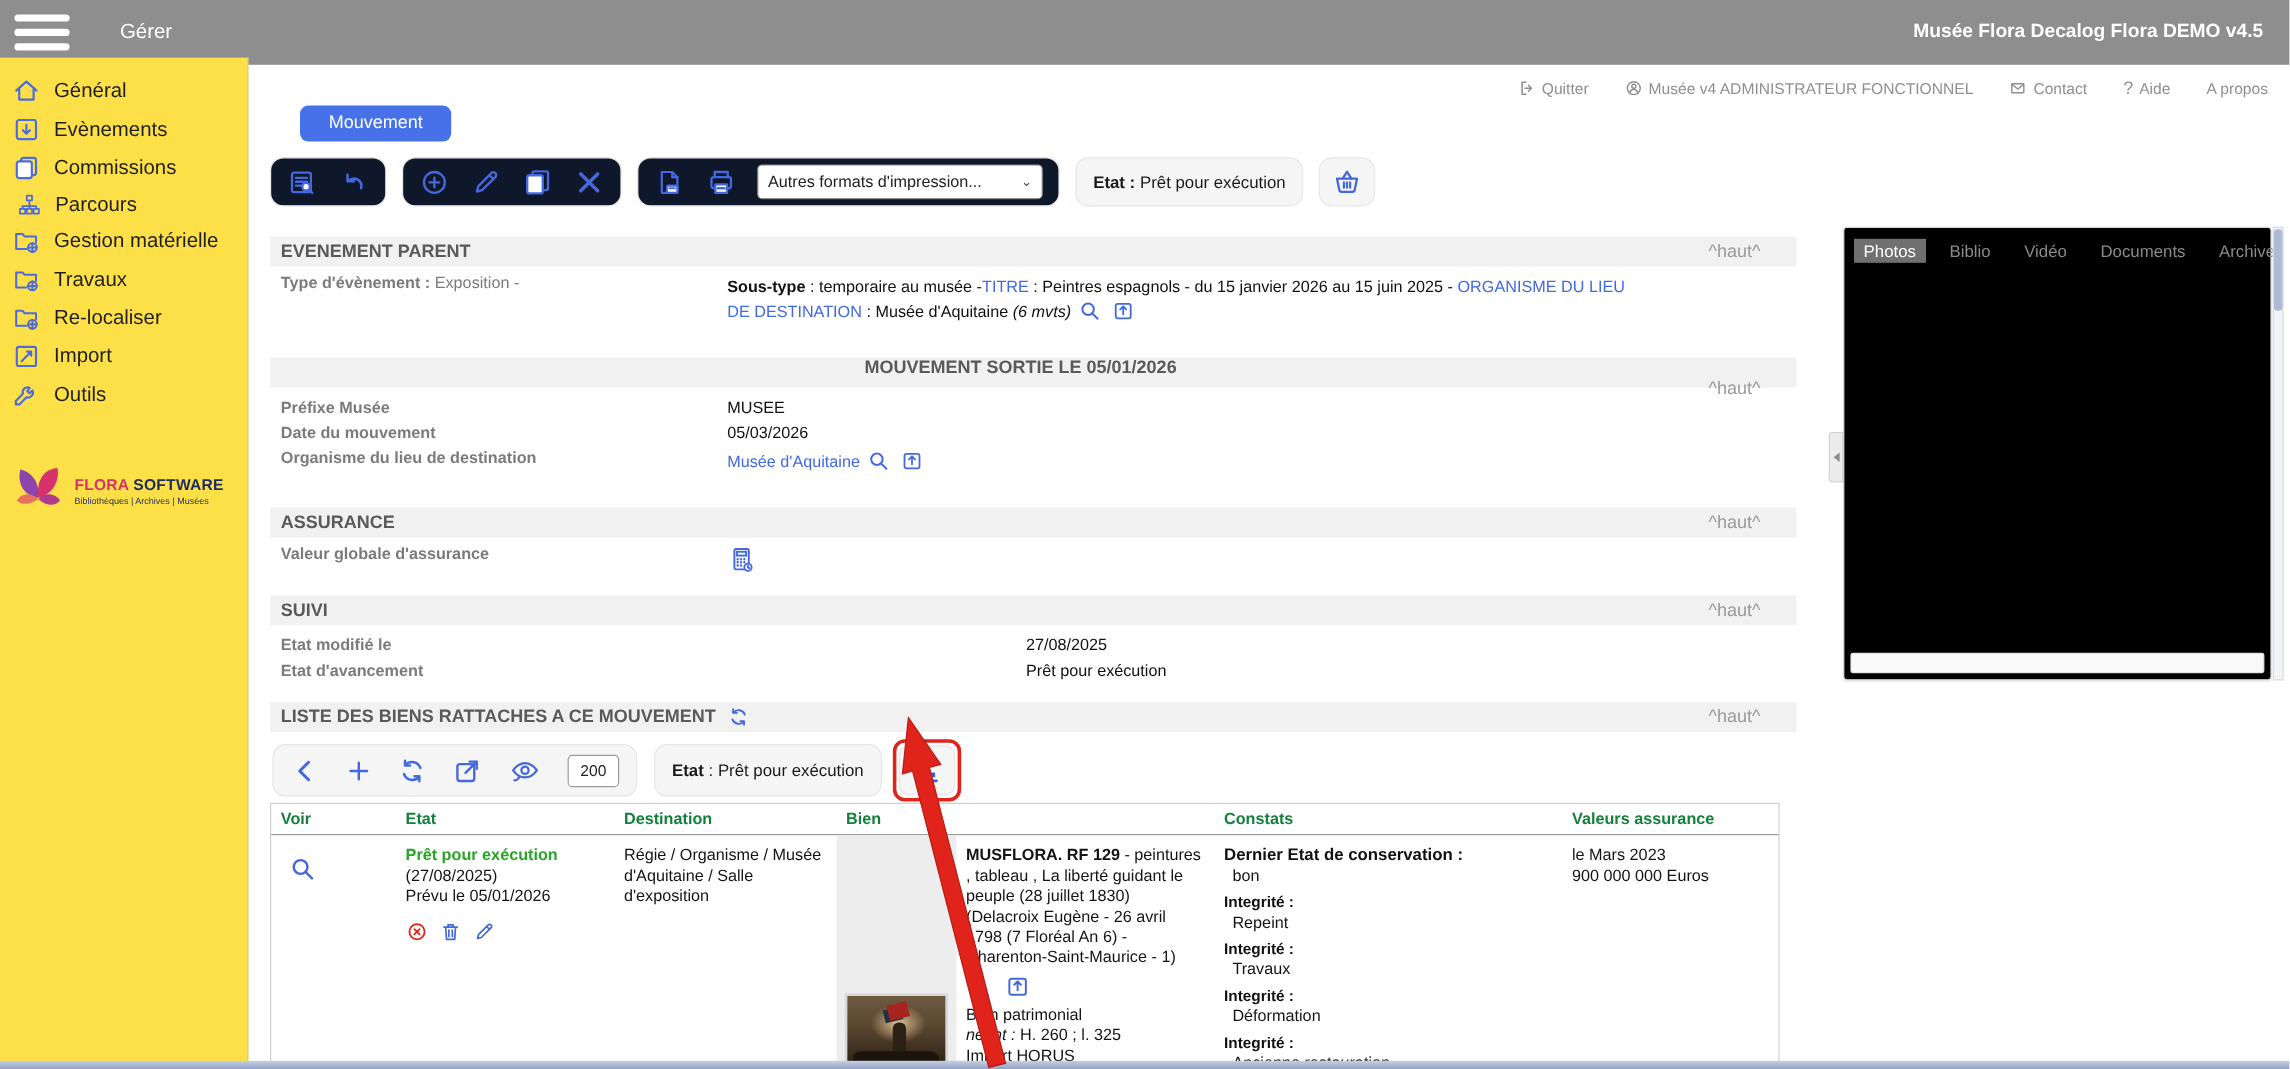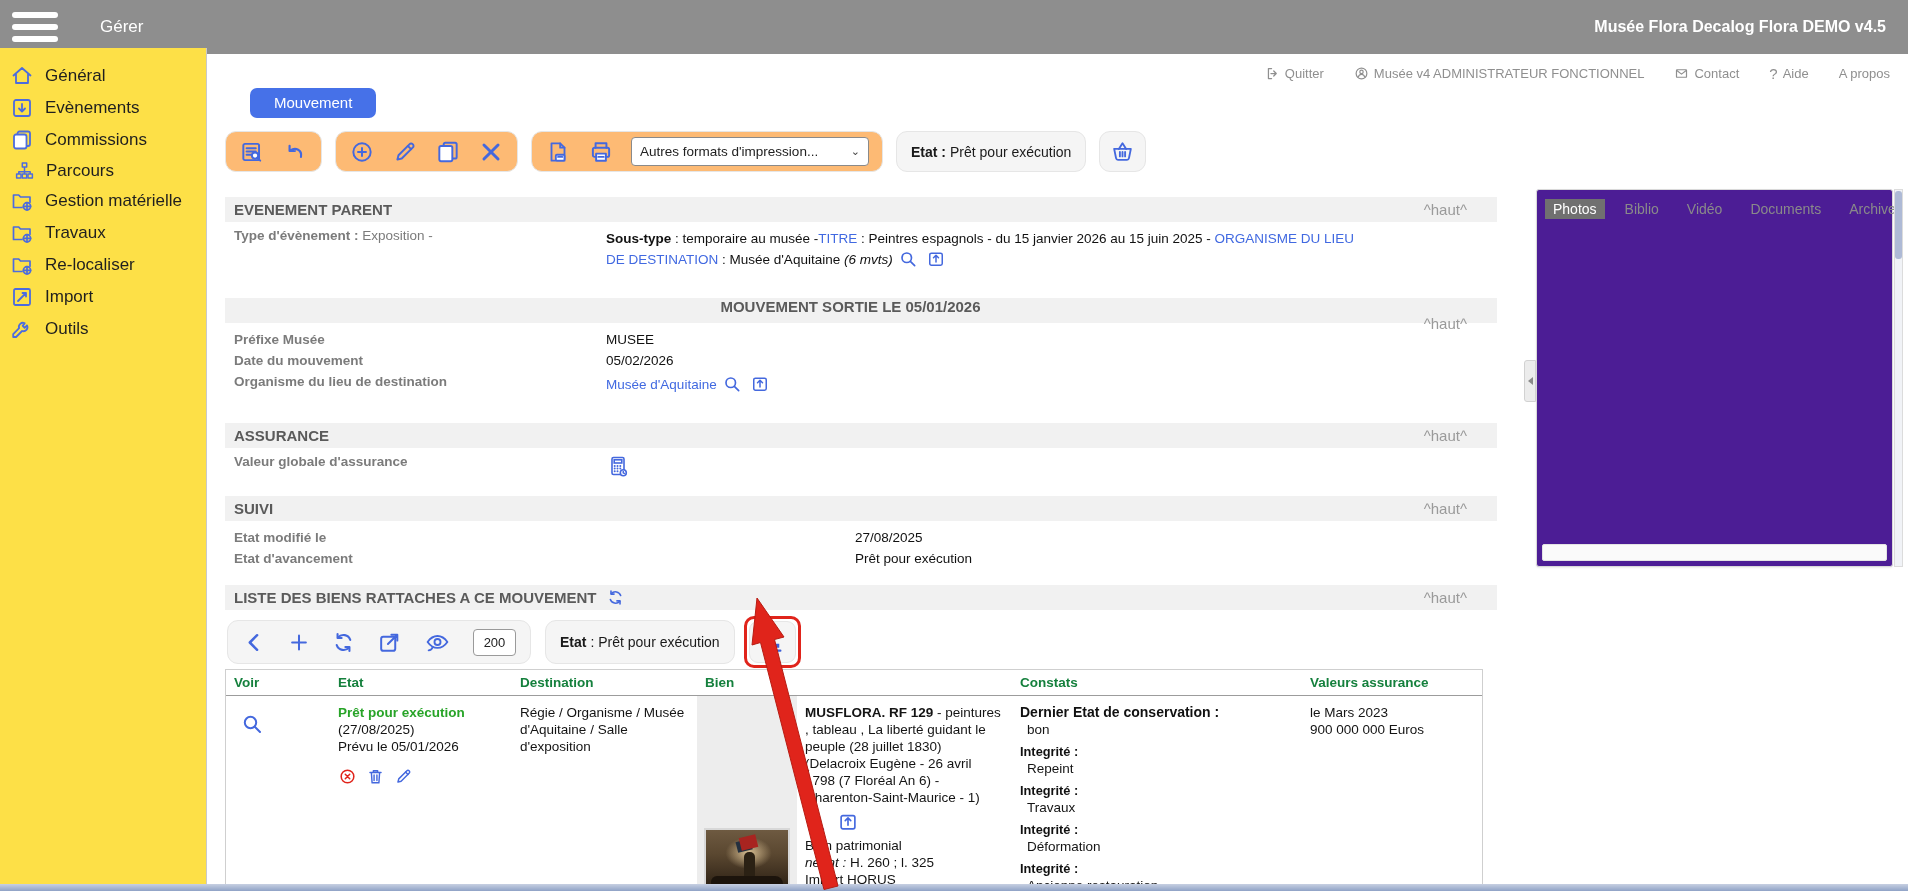--- a/index.html
+++ b/index.html
@@ -41,21 +41,21 @@
   
   .ic { display:inline-block; vertical-align:middle; }
   .ic svg { width:100%; height:100%; display:block; }
 
   
   .main { position:absolute; left:225px; top:88px; width:1272px; }
   .tab { display:inline-block; background:#4671e8; color:#fff; font-size:15px;
     padding:6px 24px 7px; border-radius:7px; margin-left:25px; cursor:pointer; }
 
   .toolbar { display:flex; align-items:center; gap:13px; margin-top:13px; }
-  .tgroup { background:#fdba74; border:1px solid #e6e6e6; border-radius:11px;
+  .tgroup { background:#0f172a; border:1px solid #e6e6e6; border-radius:11px;
     display:flex; align-items:center; gap:17px; padding:6px 13px; height:41px; }
   .tgroup .ic { width:26px; height:26px; color:#4468de; cursor:pointer; }
   .selectbox { height:29px; background:#fff; border:1px solid #8a8a8a; border-radius:4px;
     display:flex; align-items:center; gap:10px; padding:0 8px; font-size:13.5px; color:#222;
     min-width:238px; cursor:pointer; }
   .selectbox .chev { font-size:11px; color:#444; margin-left:auto; }
   .etat-box { background:#f5f5f5; border:1px solid #e6e6e6; border-radius:11px;
     padding:0 14px; height:41px; display:flex; align-items:center; font-size:14px; color:#1a1a1a; }
   .etat-box b { margin-right:4px; }
   .sq-box { background:#f5f5f5; border:1px solid #e6e6e6; border-radius:11px; width:47px; height:41px;
@@ -115,21 +115,21 @@
       radial-gradient(ellipse 32px 22px at 52% 36%, #d8bf93 0%, rgba(216,191,147,0) 72%),
       linear-gradient(180deg,#6e5a41 0%,#5a4730 38%,#3c2e1e 72%,#231a0f 100%); }
   .painting .flag { position:absolute; left:42%; top:9%; width:17px; height:13px; background:#a82420;
     transform:rotate(-14deg); box-shadow:-5px 2px 0 -1px #24303f; }
   .painting .figure { position:absolute; left:46%; top:34%; width:11px; height:26px; background:#2b2114;
     border-radius:5px 5px 2px 2px; }
   .painting .crowd { position:absolute; left:6%; bottom:6%; width:88%; height:14px; background:#1c140c;
     border-radius:6px 8px 4px 6px; }
 
   
-  .rpanel { position:absolute; left:1536px; top:189px; width:357px; height:378px; background:#4c1d95;
+  .rpanel { position:absolute; left:1536px; top:189px; width:357px; height:378px; background:#000000;
     border:1px solid #d9d9d9; border-radius:3px; box-shadow:0 1px 2px rgba(0,0,0,.08); }
   .rtabs { display:flex; align-items:center; padding:9px 8px 6px; font-size:14px; color:#8a8a8a; }
   .rtab { padding:2px 8px; cursor:pointer; white-space:nowrap; }
   .rtab.active { background:#707070; color:#fff; }
   .rtab-sep { width:1px; height:16px; background:#d5d5d5; margin:0 6px; }
   .rpanel-bottom { position:absolute; left:5px; right:5px; bottom:5px; height:17px;
     border:1px solid #e3e3e3; background:#fafafa; border-radius:2px; }
   .collapse-handle { position:absolute; left:1524px; top:360px; width:12px; height:42px;
     background:#ececec; border:1px solid #d2d2d2; border-radius:3px 0 0 3px;
     display:flex; align-items:center; justify-content:center; cursor:pointer; }
@@ -449,20 +449,34 @@
     </div>
     <div class="side-item">
       <span class="ic">
           <svg viewBox="0 0 24 24">
             <use href="#i-wrench"></use>
           </svg>
         </span>
       <span>Outils</span>
     </div>
 
+    <div class="logo-block">
+      <svg class="logo-flower" viewBox="0 0 52 56">
+        <path d="M26 34 C14 32 8 22 11 10 C22 13 27 22 26 34" fill="#8e44ad"></path>
+        <path d="M26 34 C24 20 30 10 42 9 C44 21 37 31 26 34" fill="#d6336c"></path>
+        <path d="M26 35 C18 40 12 40 8 36 C12 30 20 29 26 35" fill="#e8705f"></path>
+        <path d="M26 35 C33 41 40 41 44 36 C40 30 31 29 26 35" fill="#b03a8c"></path>
+      </svg>
+      <div class="logo-texts">
+        <div class="logo-line">
+          <span class="flora">FLORA</span><span class="soft"> SOFTWARE</span>
+        </div>
+        <div class="logo-tag">Bibliothèques | Archives | Musées</div>
+      </div>
+    </div>
   </div>
 
   <div class="main">
     <div class="tab">Mouvement</div>
 
     <div class="toolbar">
       <div class="tgroup">
         <span class="ic">
             <svg viewBox="0 0 24 24">
               <use href="#i-listsearch"></use>
@@ -548,21 +562,21 @@
       <span>MOUVEMENT SORTIE LE 05/01/2026</span>
       <span class="haut">^haut^</span>
     </div>
     <div class="rows-pad">
       <div class="frow">
         <div class="flabel">Préfixe Musée</div>
         <div class="fvalue">MUSEE</div>
       </div>
       <div class="frow">
         <div class="flabel">Date du mouvement</div>
-        <div class="fvalue">05/02/2026</div>
+        <div class="fvalue">05/03/2026</div>
       </div>
       <div class="frow">
         <div class="flabel">Organisme du lieu de destination</div>
         <div class="fvalue">
           <span class="blue-link">Musée d'Aquitaine</span>
           <span class="ic inline-ic"><svg viewBox="0 0 24 24">
                 <use href="#i-search"></use>
               </svg></span>
           <span class="ic inline-ic"><svg viewBox="0 0 24 24">
                 <use href="#i-openwin"></use>

